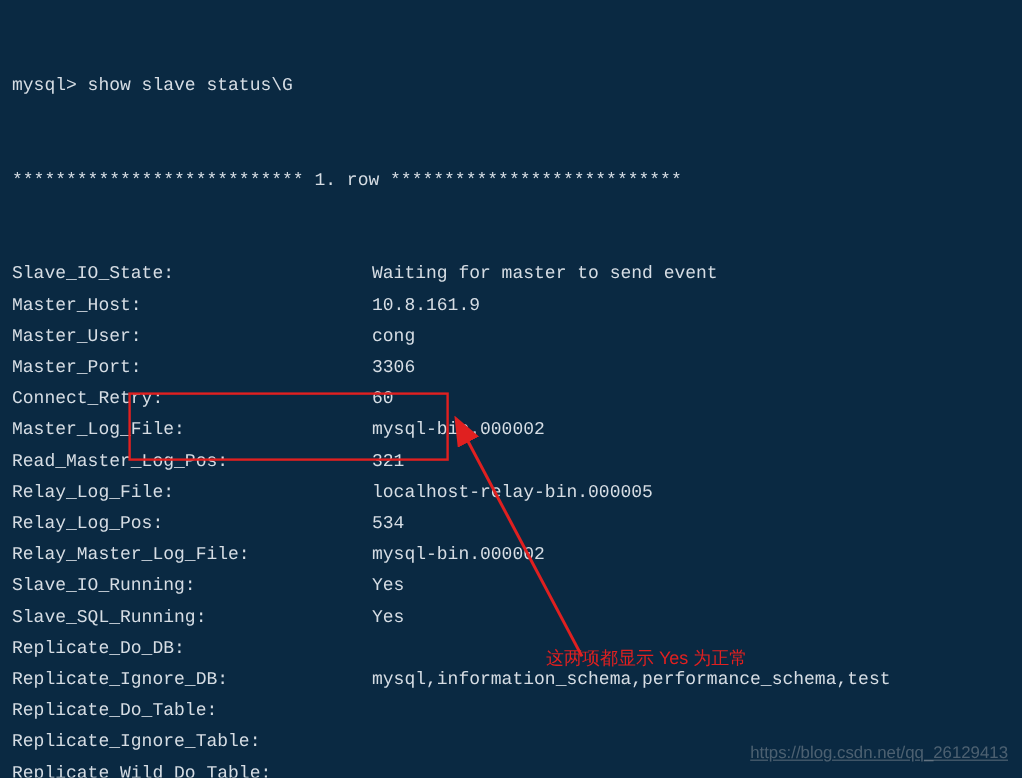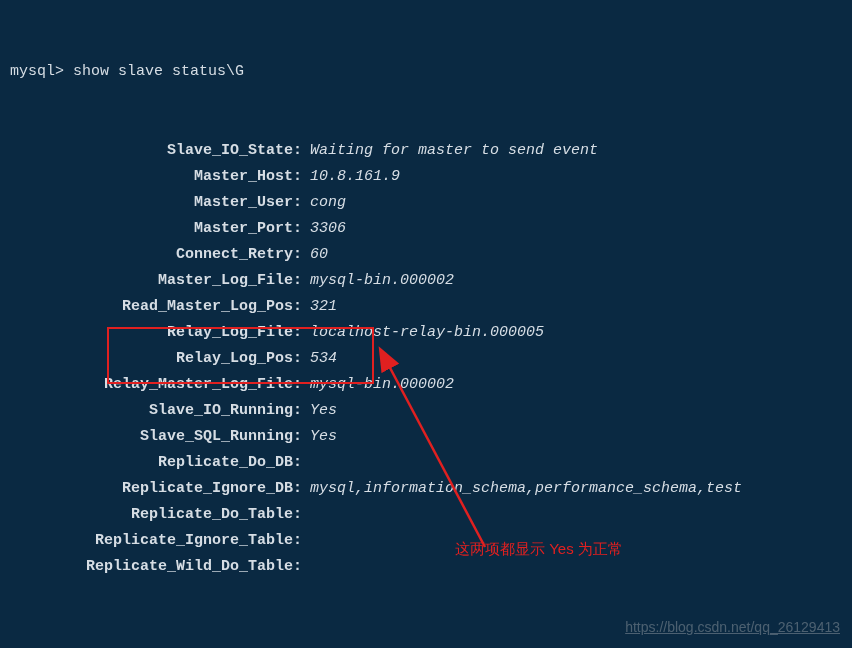--- a/index.html
+++ b/index.html
@@ -28,27 +28,24 @@
     .row-header {
       margin-bottom: 2px;
     }
     .status-row {
       display: flex;
       height: 26px;
       align-items: center;
     }
     .label {
       width: 300px;
-      text-align: right;
       padding-right: 8px;
-      font-weight: bold;
     }
     .value {
       text-align: center;
-      font-style: italic;
     }
     .highlight-box {
       position: absolute;
       border: 2px solid #e02020;
       left: 107px;
       top: 327px;
       width: 267px;
       height: 57px;
       pointer-events: none;
     }
@@ -74,20 +71,21 @@
       font-family: sans-serif;
       font-size: 14px;
       text-decoration: underline;
     }
   </style>
 </head>
 <body>
 
 <div class="terminal">
   <div class="prompt-line">mysql&gt; show slave status\G</div>
+  <div class="row-header">*************************** 1. row ***************************</div>
   <div id="rows-container"><div class="status-row"><span class="label">Slave_IO_State:</span><span class="value">Waiting for master to send event</span></div><div class="status-row"><span class="label">Master_Host:</span><span class="value">10.8.161.9</span></div><div class="status-row"><span class="label">Master_User:</span><span class="value">cong</span></div><div class="status-row"><span class="label">Master_Port:</span><span class="value">3306</span></div><div class="status-row"><span class="label">Connect_Retry:</span><span class="value">60</span></div><div class="status-row"><span class="label">Master_Log_File:</span><span class="value">mysql-bin.000002</span></div><div class="status-row"><span class="label">Read_Master_Log_Pos:</span><span class="value">321</span></div><div class="status-row"><span class="label">Relay_Log_File:</span><span class="value">localhost-relay-bin.000005</span></div><div class="status-row"><span class="label">Relay_Log_Pos:</span><span class="value">534</span></div><div class="status-row"><span class="label">Relay_Master_Log_File:</span><span class="value">mysql-bin.000002</span></div><div class="status-row"><span class="label">Slave_IO_Running:</span><span class="value">Yes</span></div><div class="status-row"><span class="label">Slave_SQL_Running:</span><span class="value">Yes</span></div><div class="status-row"><span class="label">Replicate_Do_DB:</span><span class="value"></span></div><div class="status-row"><span class="label">Replicate_Ignore_DB:</span><span class="value">mysql,information_schema,performance_schema,test</span></div><div class="status-row"><span class="label">Replicate_Do_Table:</span><span class="value"></span></div><div class="status-row"><span class="label">Replicate_Ignore_Table:</span><span class="value"></span></div><div class="status-row"><span class="label">Replicate_Wild_Do_Table:</span><span class="value"></span></div></div>
 </div>
 
 <div class="highlight-box"></div>
 
 <svg class="arrow-svg" width="130" height="225">
   <defs>
     <marker id="arrowhead" markerWidth="10" markerHeight="8" refX="2" refY="4" orient="auto">
       <polygon points="0 0, 10 4, 0 8" fill="#e02020"></polygon>
     </marker>

